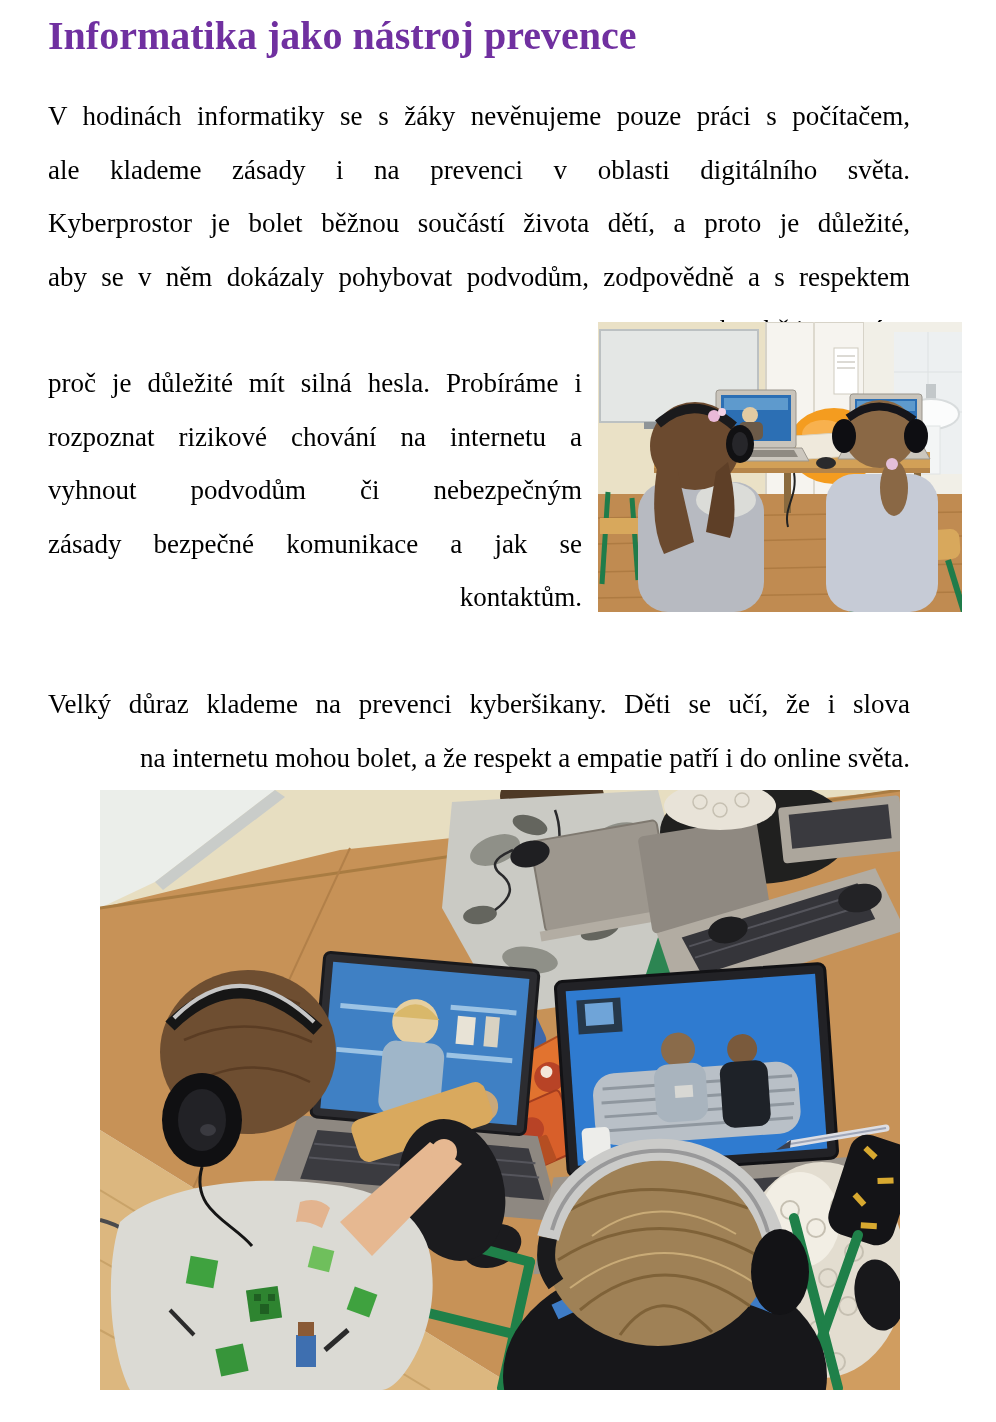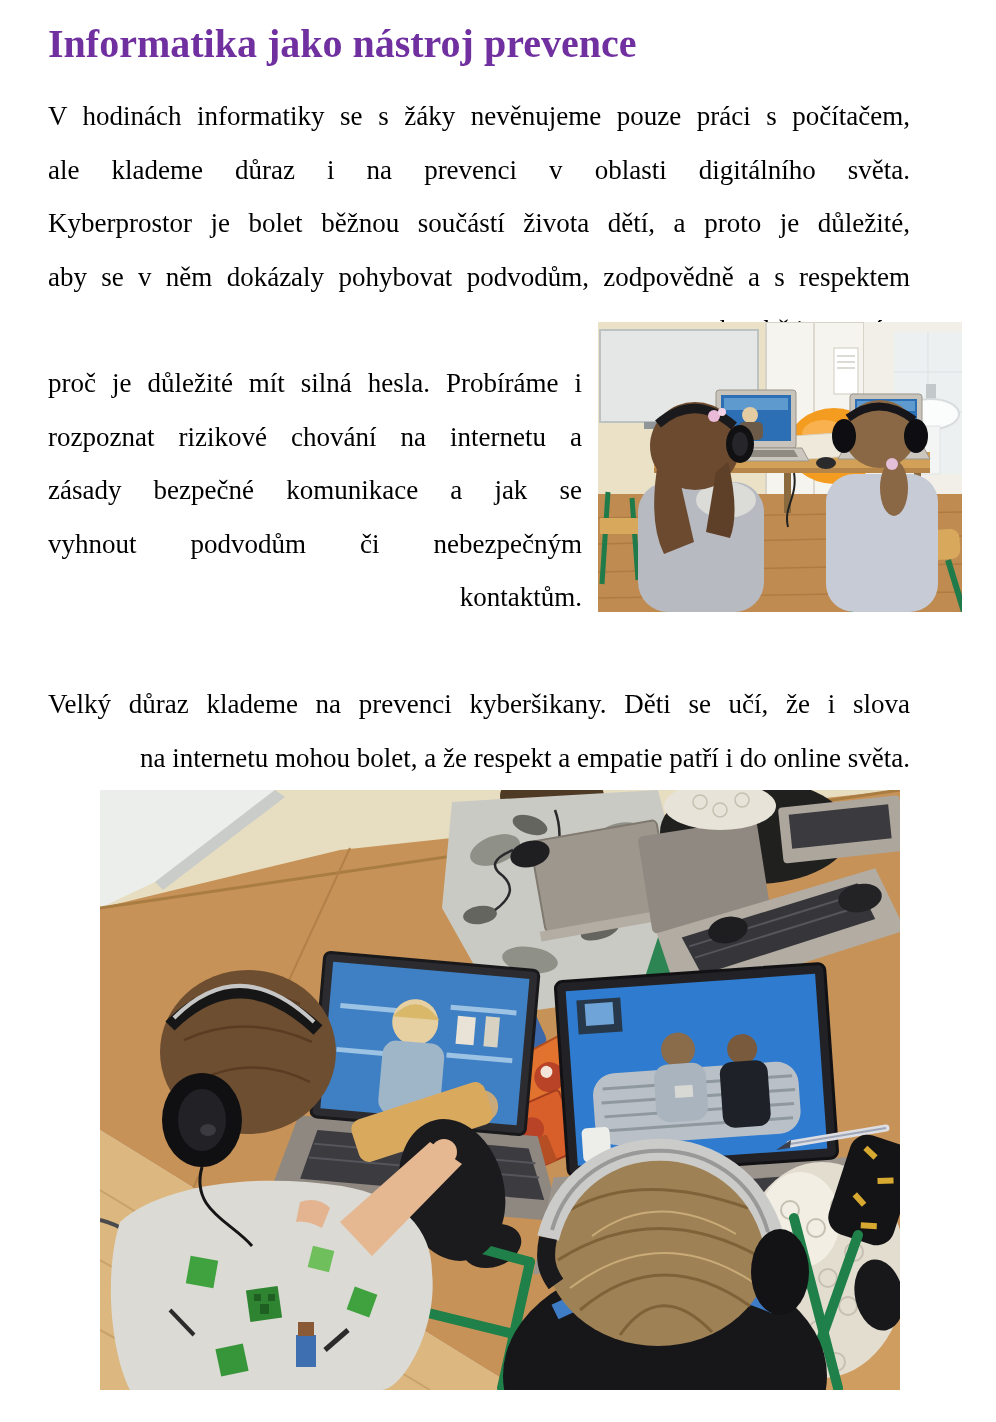--- a/index.html
+++ b/index.html
@@ -6,21 +6,21 @@
   body{
     width:996px;height:1422px;
     background:#ffffff;
     font-family:"Liberation Serif", serif;
     position:relative;
     overflow:hidden;
   }
   .page{position:absolute;inset:0;background:#ffffff;}
 
   .doc-title{
-    position:absolute;left:48px;top:20px;margin:0;
+    position:absolute;left:48px;top:12px;margin:0;
     font-size:40px;font-weight:bold;color:#7030A0;
     letter-spacing:0px;white-space:nowrap;
   }
 
   .col{position:absolute;color:#000;}
   .p1{left:48px;top:90px;width:862px;}
   .p2{left:48px;top:357px;width:534px;}
   .p3{left:48px;top:678px;width:862px;}
 
   .line{
@@ -37,31 +37,31 @@
 </style>
 </head>
 <body>
 
 <div class="page">
 
   <h1 class="doc-title">Informatika jako nástroj prevence</h1>
 
   <div class="col p1">
     <div class="line just">V hodinách informatiky se s žáky nevěnujeme pouze práci s počítačem,</div>
-    <div class="line just">ale klademe důraz i na prevenci v oblasti digitálního světa.</div>
+    <div class="line just">ale klademe zásady i na prevenci v oblasti digitálního světa.</div>
     <div class="line just">Kyberprostor je bolet běžnou součástí života dětí, a proto je důležité,</div>
     <div class="line just">aby se v něm dokázaly pohybovat podvodům, zodpovědně a s respektem</div>
     <div class="line last">k sobě i ostatním.</div>
   </div>
 
   <div class="col p2">
     <div class="line just">proč je důležité mít silná hesla. Probíráme i</div>
     <div class="line just">rozpoznat rizikové chování na internetu a</div>
+    <div class="line just">vyhnout podvodům či nebezpečným</div>
     <div class="line just">zásady bezpečné komunikace a jak se</div>
-    <div class="line just">vyhnout podvodům či nebezpečným</div>
     <div class="line last">kontaktům.</div>
   </div>
 
   <div class="col p3">
     <div class="line just">Velký důraz klademe na prevenci kyberšikany. Děti se učí, že i slova</div>
     <div class="line last">na internetu mohou bolet, a že respekt a empatie patří i do online světa.</div>
   </div>
 
   <div class="photo" id="photo1" role="img" aria-label="Dvě dívky se sluchátky sledují video na noteboocích ve třídě (tabule, dveře, umyvadlo, oranžový sedací vak)">
     <svg viewBox="0 0 364 290" xmlns="http://www.w3.org/2000/svg">

